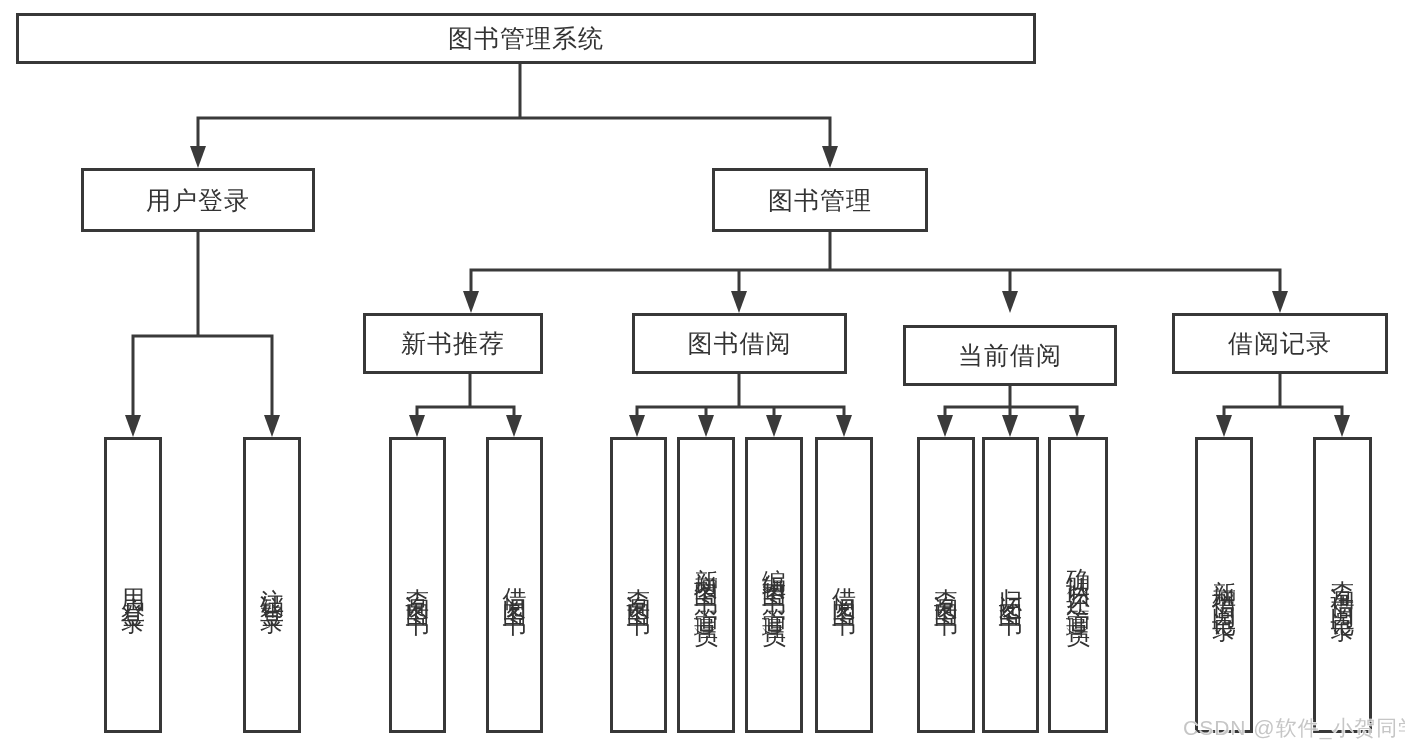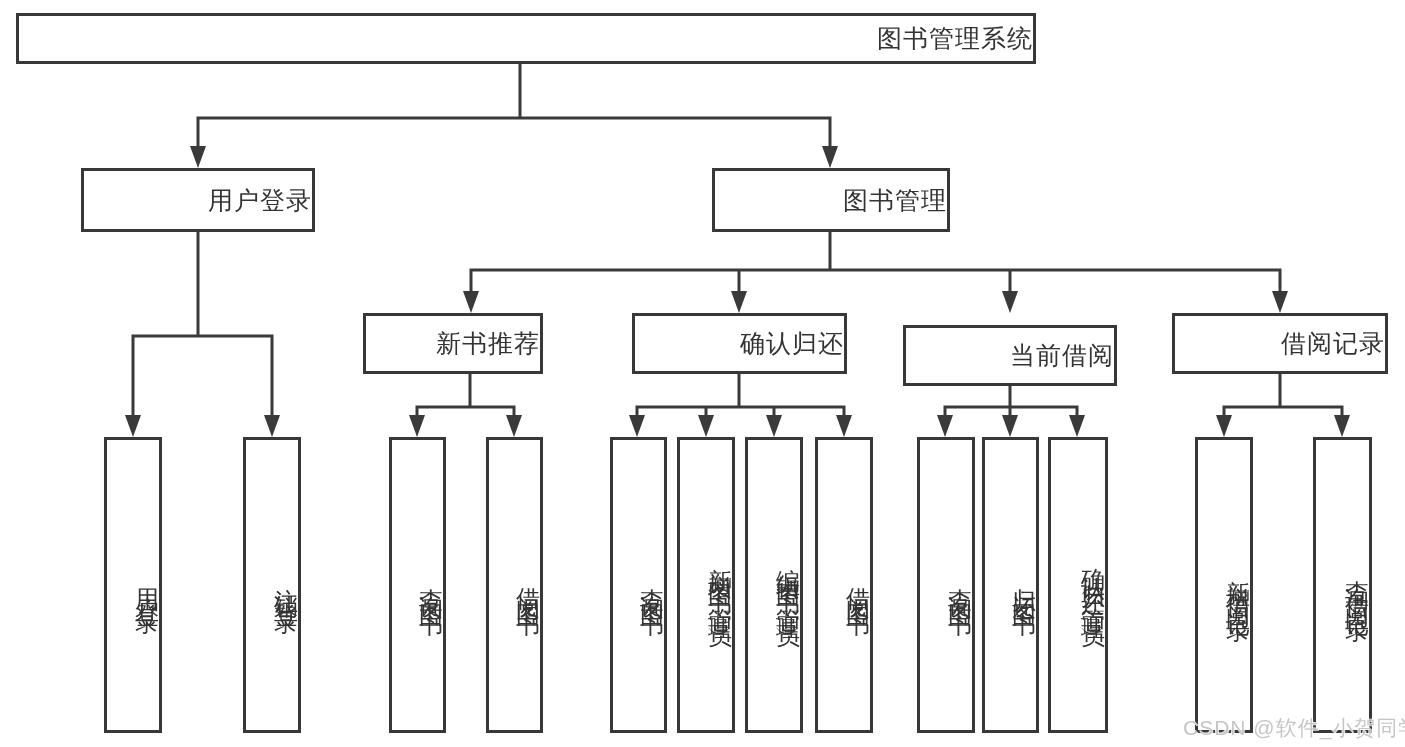--- a/index.html
+++ b/index.html
@@ -11,21 +11,21 @@
     overflow:hidden;
   }
   .connectors{position:absolute;left:0;top:0;z-index:0;}
   .connectors path{stroke:#3a3a3a;stroke-width:3;fill:none;stroke-linecap:square;}
   .connectors polygon{fill:#3a3a3a;}
   .node{
     position:absolute;
     box-sizing:border-box;
     background:#ffffff;
     border:3px solid #383838;
-    display:flex;align-items:center;justify-content:flex-end;
+    display:flex;align-items:center;justify-content:center;
     z-index:1;
     color:#333333;
   }
   .node .lbl{
     font-size:25px;
     letter-spacing:1px;
     color:#333333;
     white-space:nowrap;
   }
   .leaf .lbl{
@@ -84,29 +84,29 @@
     </g>
   </svg>
 
   <div class="node root" style="left:16px;top:13px;width:1020px;height:51px">
     <span class="lbl">图书管理系统</span>
   </div>
 
   <div class="node" style="left:81px;top:168px;width:234px;height:64px">
     <span class="lbl">用户登录</span>
   </div>
-  <div class="node" style="left:712px;top:168px;width:238px;height:64px">
+  <div class="node" style="left:712px;top:168px;width:216px;height:64px">
     <span class="lbl">图书管理</span>
   </div>
 
   <div class="node" style="left:363px;top:313px;width:180px;height:61px">
     <span class="lbl">新书推荐</span>
   </div>
   <div class="node" style="left:632px;top:313px;width:215px;height:61px">
-    <span class="lbl">确认归还</span>
+    <span class="lbl">图书借阅</span>
   </div>
   <div class="node" style="left:903px;top:325px;width:214px;height:61px">
     <span class="lbl">当前借阅</span>
   </div>
   <div class="node" style="left:1172px;top:313px;width:216px;height:61px">
     <span class="lbl">借阅记录</span>
   </div>
 
   <div class="node leaf" style="left:104px;top:437px;width:58px;height:296px">
     <span class="lbl">用户登录</span>

